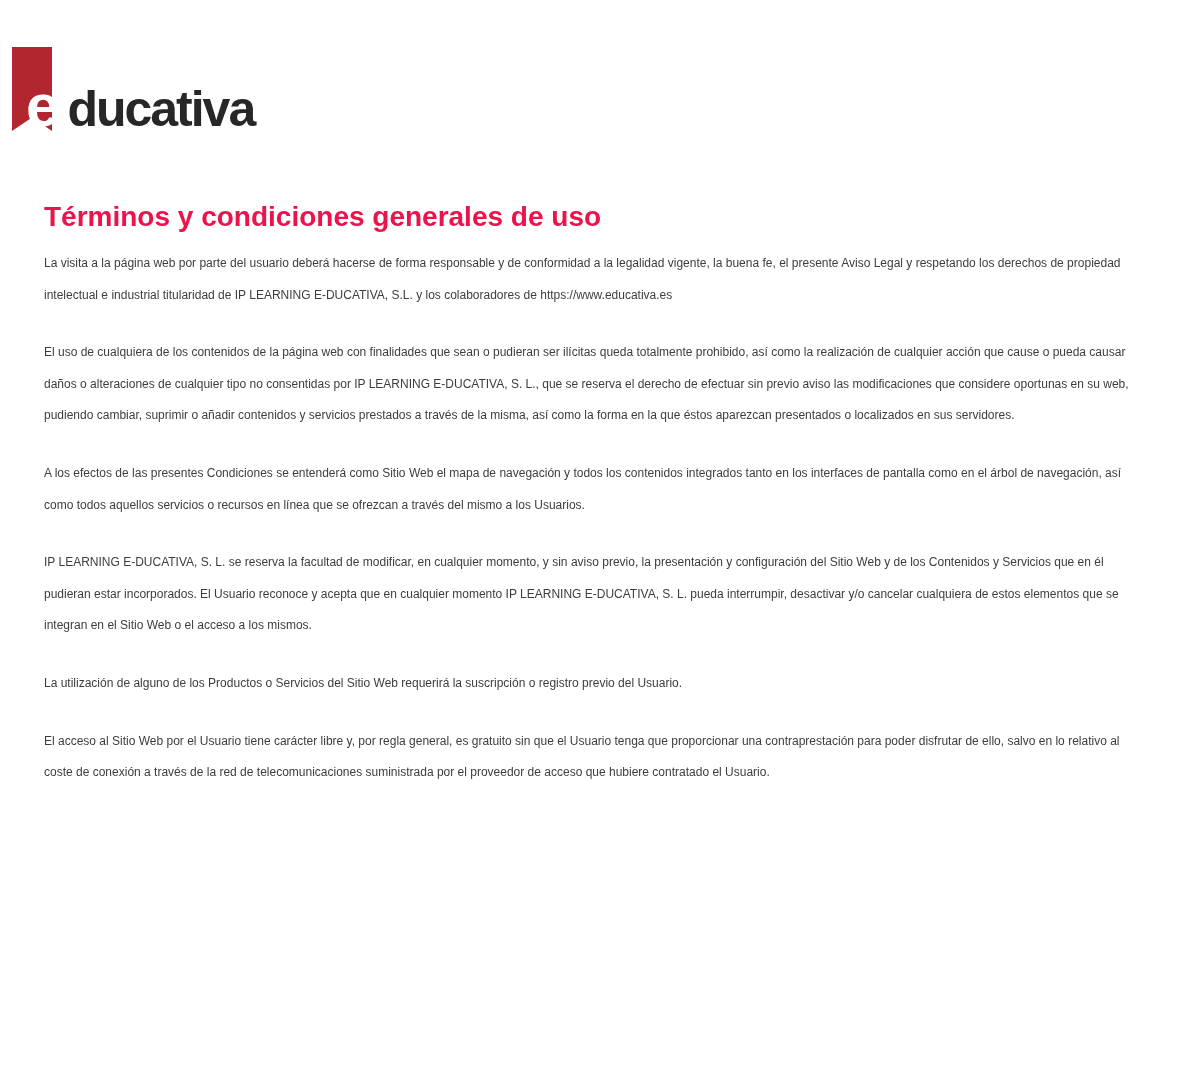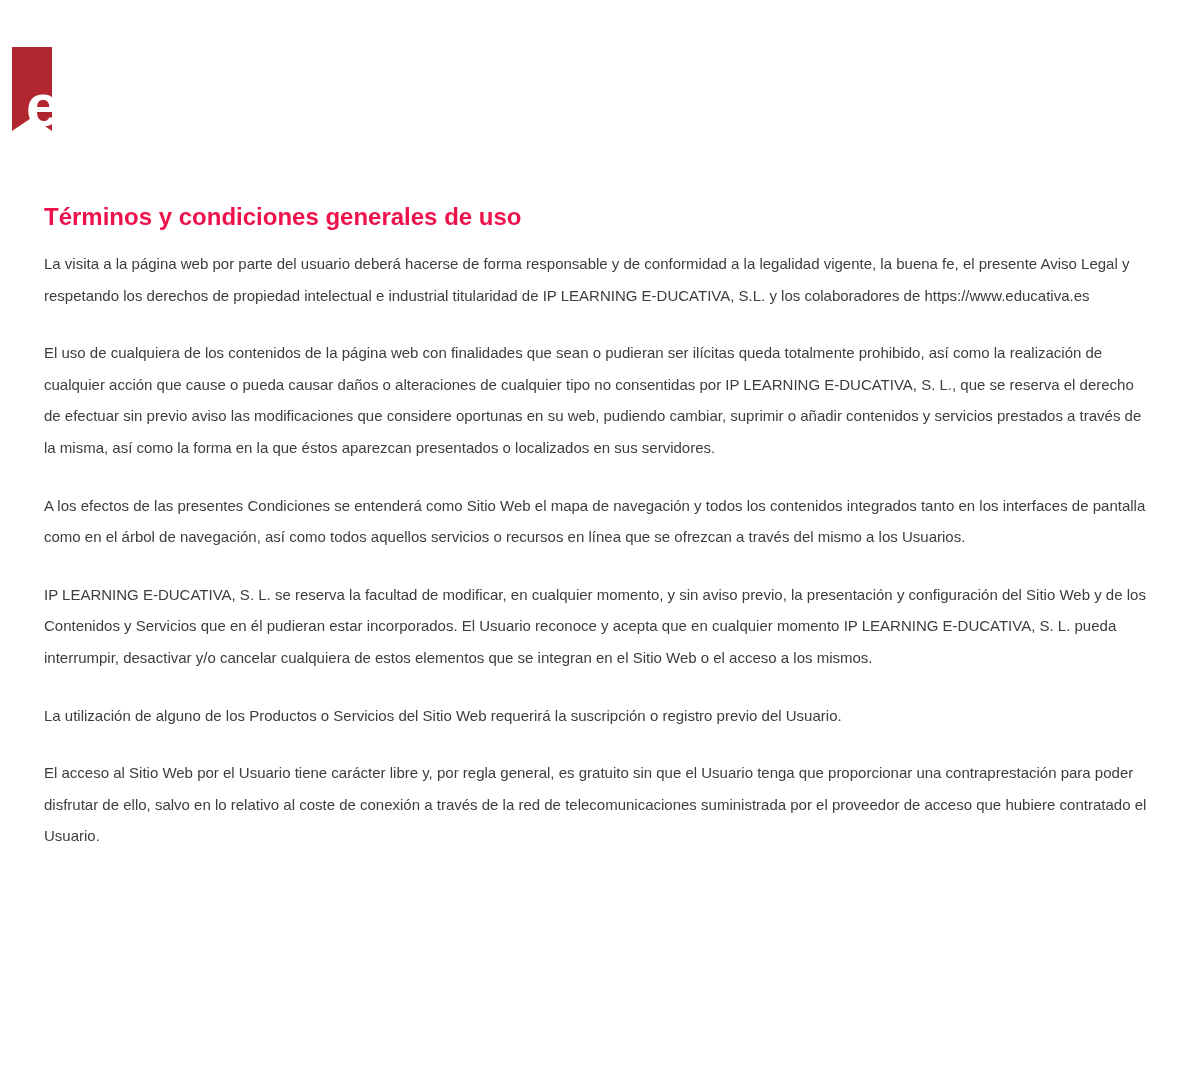--- a/index.html
+++ b/index.html
@@ -64,44 +64,45 @@
     font-weight: bold;
     line-height: 1;
     letter-spacing: -2px;
     color: var(--color-logo_ink, #272727);
   }
   
   .content {
     padding: 200px 42px 0 44px;
   }
   .title {
-    font-size: 24px;
+    font-size: 28px;
     line-height: 34px;
     font-weight: bold;
     color: var(--color-accent, #ed124b);
     margin: 0 0 14px 0;
   }
   .para {
     max-width: 1106px;
-    font-size: 15px;
+    font-size: 12px;
     line-height: 31.6px;
     font-weight: normal;
     color: var(--color-ink, #3d3d3d);
     margin: 0 0 26px 0;
   }
 </style>
 </head>
 <body>
 
 <div class="page">
 
   <a class="logo" href="#">
     <span class="ribbon"></span>
     <span class="logo-text">
       <span class="ribbon-letter">e</span>
+      <span class="wordmark">ducativa</span>
     </span>
   </a>
 
   <main class="content">
     <h1 class="title">Términos y condiciones generales de uso</h1>
 
     <p class="para">La visita a la página web por parte del usuario deberá hacerse de forma responsable y de conformidad a la legalidad vigente, la buena fe, el presente Aviso Legal y respetando los derechos de propiedad intelectual e industrial titularidad de IP LEARNING E-DUCATIVA, S.L. y los colaboradores de https://www.educativa.es</p>
     <p class="para">El uso de cualquiera de los contenidos de la página web con finalidades que sean o pudieran ser ilícitas queda totalmente prohibido, así como la realización de cualquier acción que cause o pueda causar daños o alteraciones de cualquier tipo no consentidas por IP LEARNING E-DUCATIVA, S. L., que se reserva el derecho de efectuar sin previo aviso las modificaciones que considere oportunas en su web, pudiendo cambiar, suprimir o añadir contenidos y servicios prestados a través de la misma, así como la forma en la que éstos aparezcan presentados o localizados en sus servidores.</p>
     <p class="para">A los efectos de las presentes Condiciones se entenderá como Sitio Web el mapa de navegación y todos los contenidos integrados tanto en los interfaces de pantalla como en el árbol de navegación, así como todos aquellos servicios o recursos en línea que se ofrezcan a través del mismo a los Usuarios.</p>
     <p class="para">IP LEARNING E-DUCATIVA, S. L. se reserva la facultad de modificar, en cualquier momento, y sin aviso previo, la presentación y configuración del Sitio Web y de los Contenidos y Servicios que en él pudieran estar incorporados. El Usuario reconoce y acepta que en cualquier momento IP LEARNING E-DUCATIVA, S. L. pueda interrumpir, desactivar y/o cancelar cualquiera de estos elementos que se integran en el Sitio Web o el acceso a los mismos.</p>

